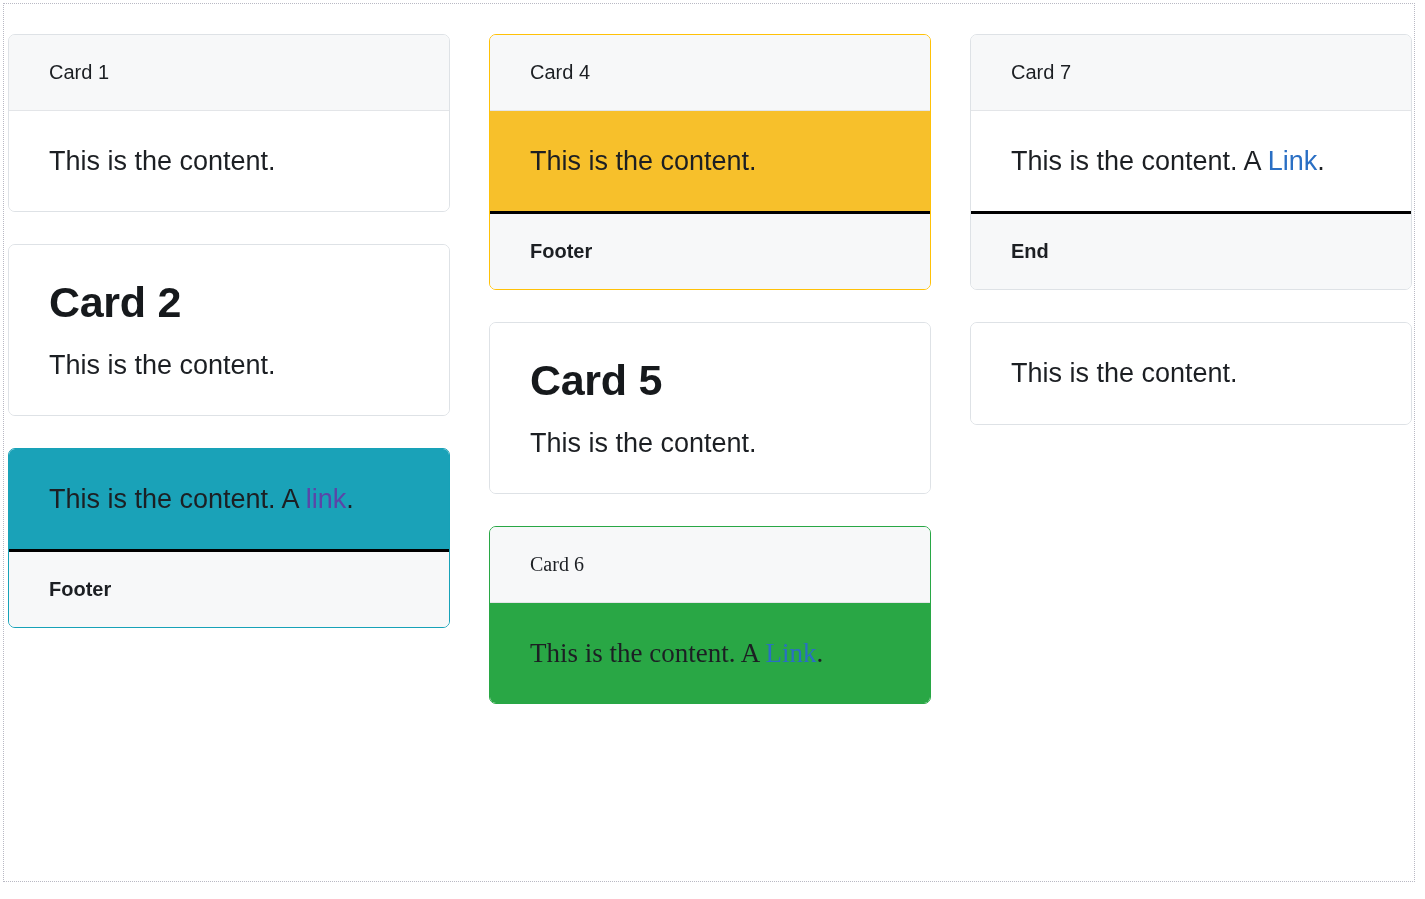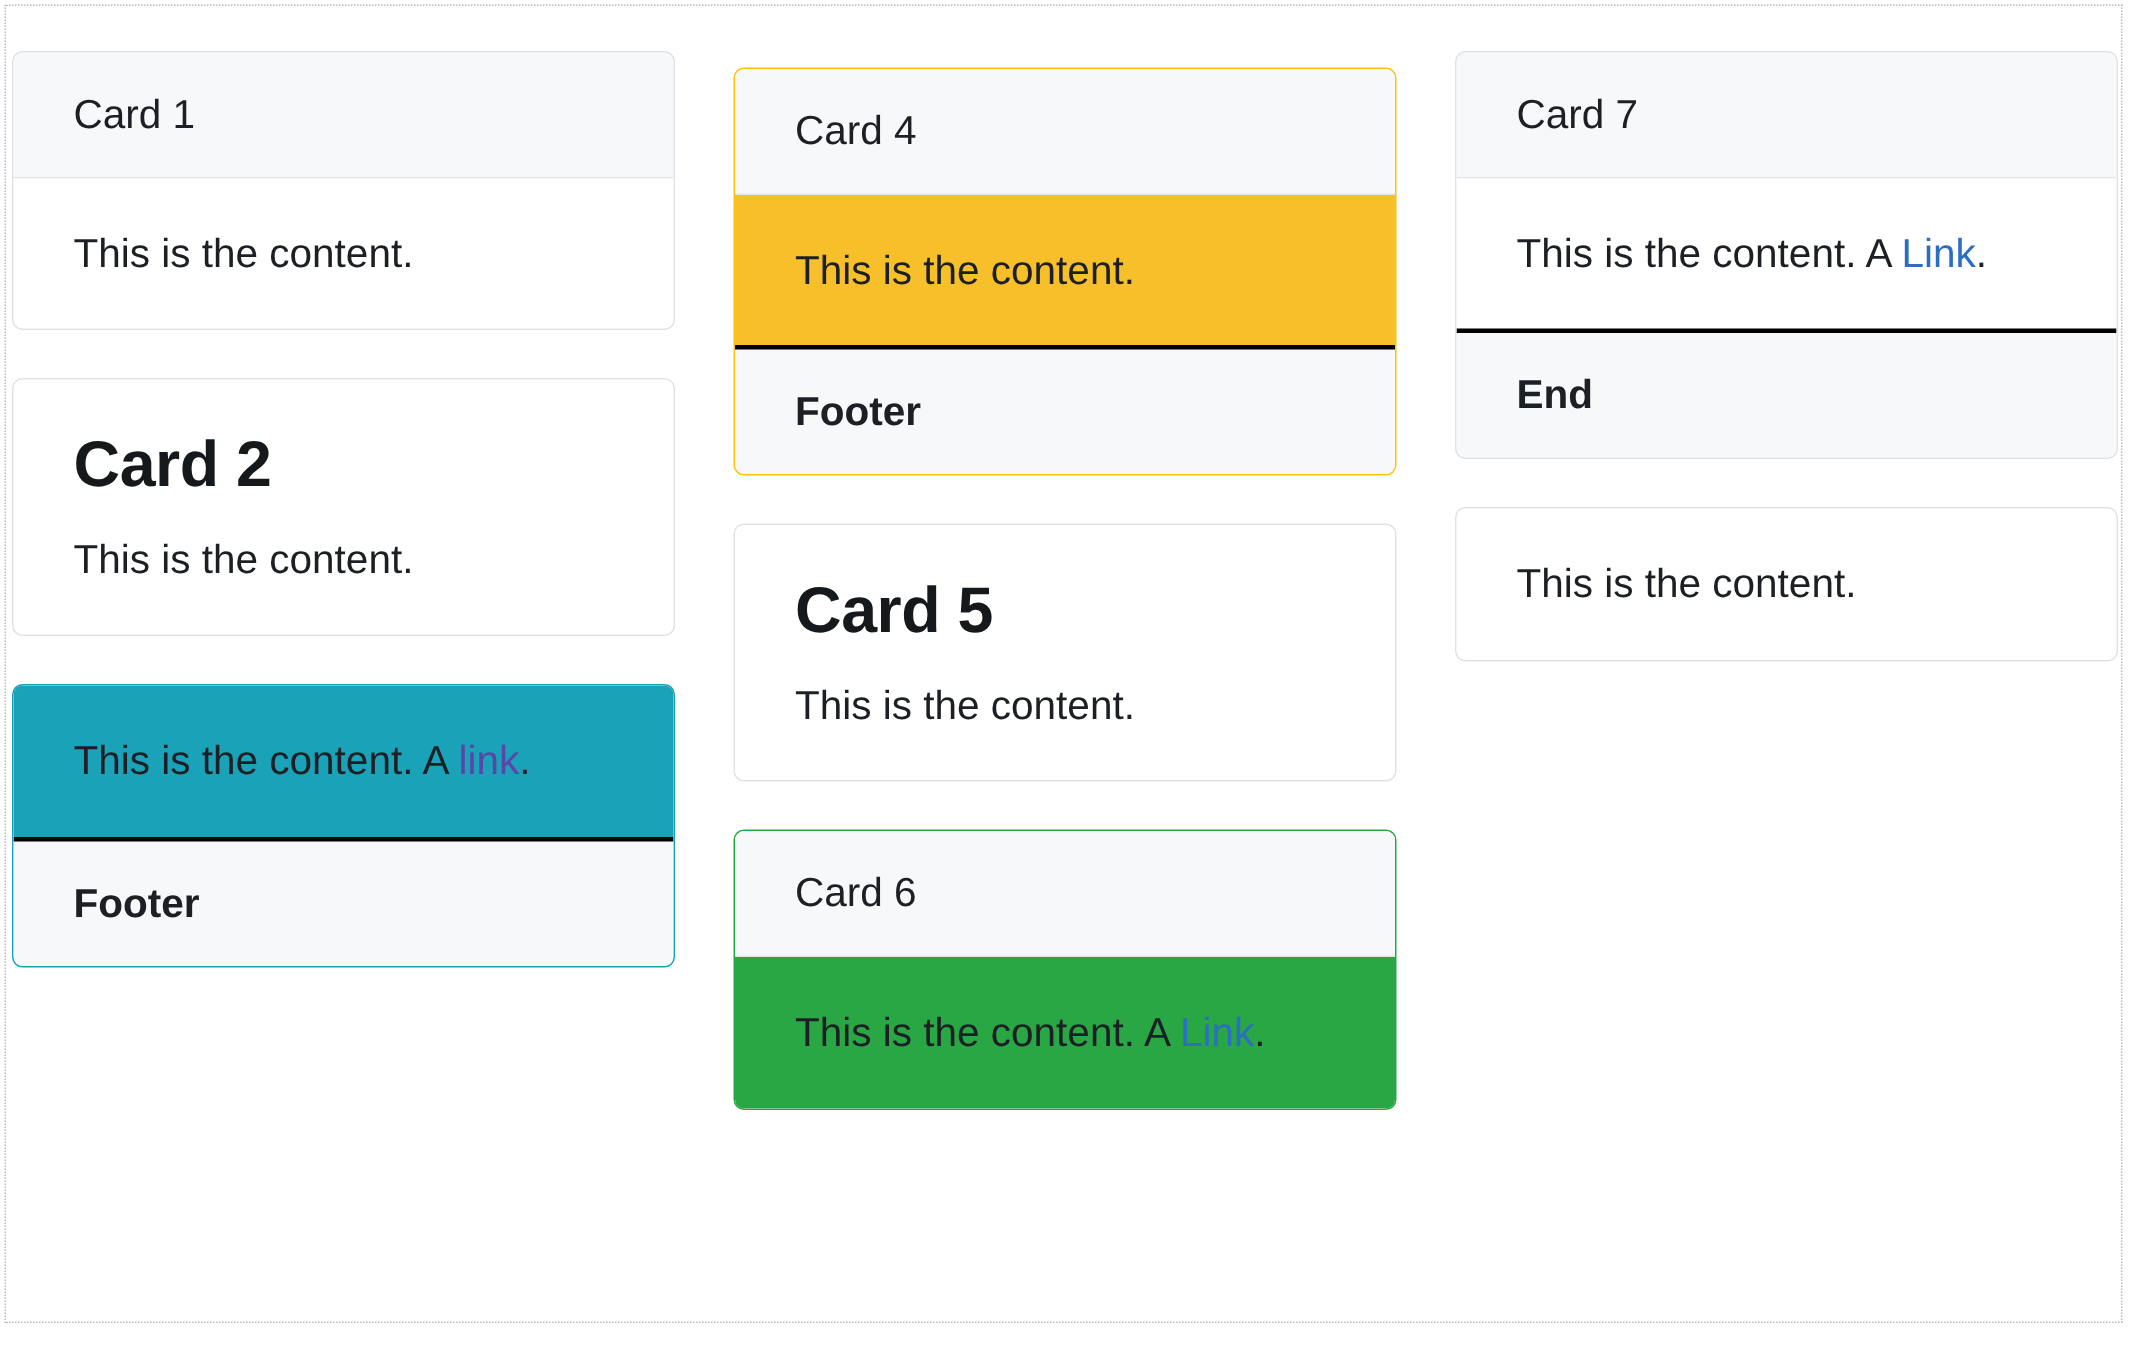--- a/index.html
+++ b/index.html
@@ -26,27 +26,27 @@
   }
   .column { flex: 1 1 0; display: flex; flex-direction: column; gap: 32px; min-width: 0; }
 
   .card {
     background: #ffffff;
     border: 1px solid #dee2e6;
     border-radius: 7px;
     overflow: hidden;
   }
   .card.accent-info    { border-color: #17a2b8; }
-  .card.accent-warning { border-color: #ffc107; margin-top: 11px; }
-  .card.accent-success { border-color: #28a745; }
+  .card.accent-warning { border-color: #ffc107; }
+  .card.accent-success { border-color: #28a745; font-family: Liberation Serif, serif; }
 
   .card-header, .card-footer {
     background: #f7f8f9;
     padding: 26px 40px;
-    font-size: 27px;
+    font-size: 20px;
     line-height: 1.15;
     color: #1c1f23;
   }
   .card-header { border-bottom: 1px solid #e3e5e8; }
   .card-footer { border-top: 3px solid #000000; font-weight: bold; }
 
   .card-body {
     padding: 34px 40px;
     font-size: 27px;
     line-height: 1.2;

